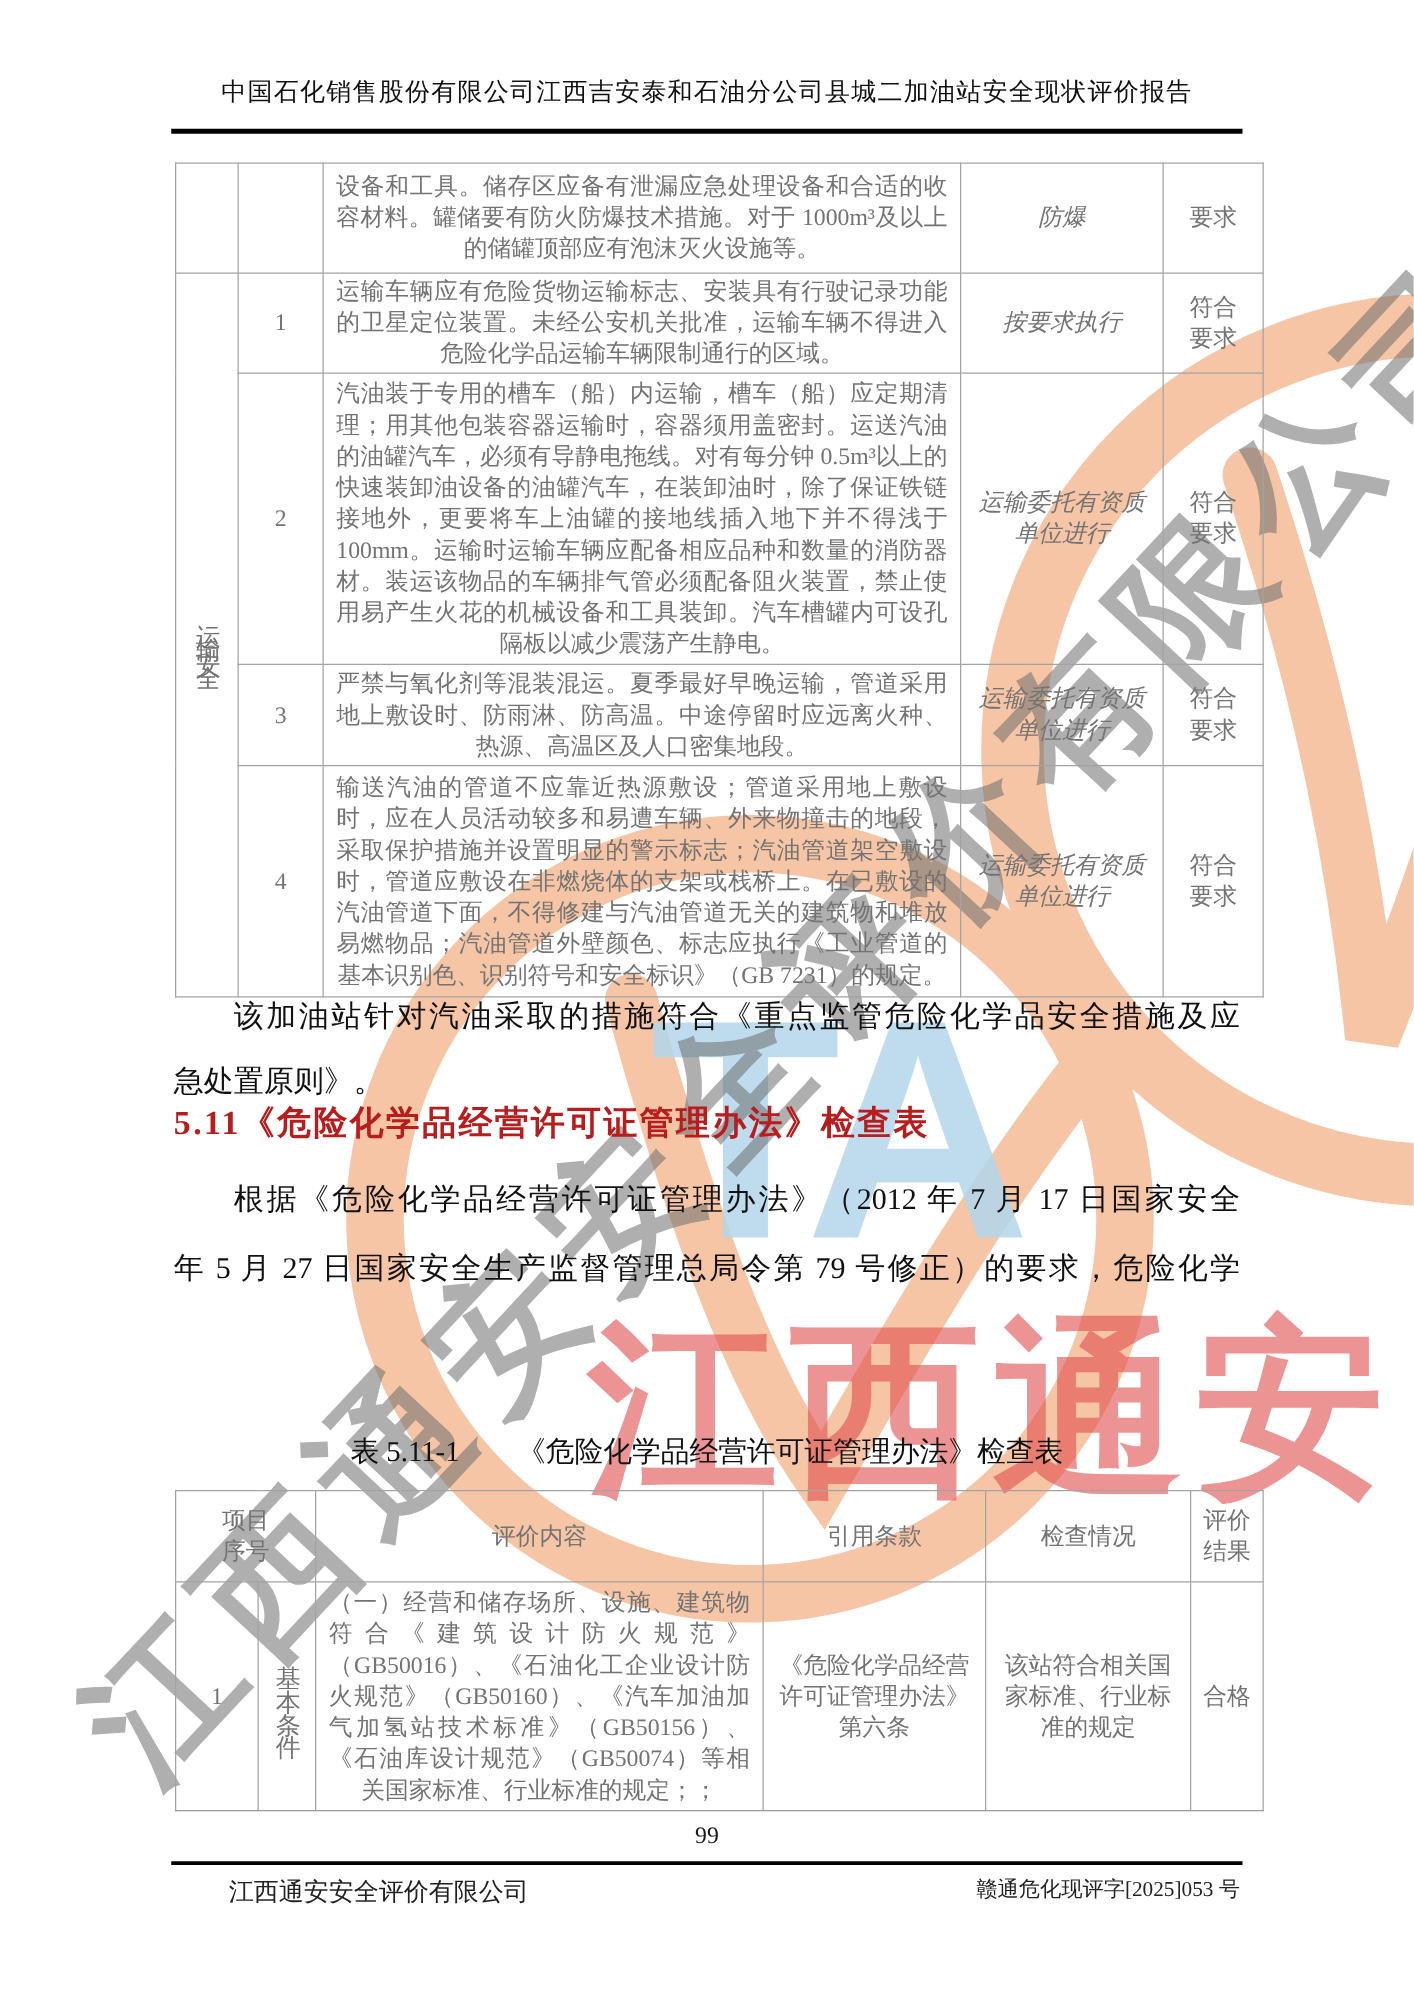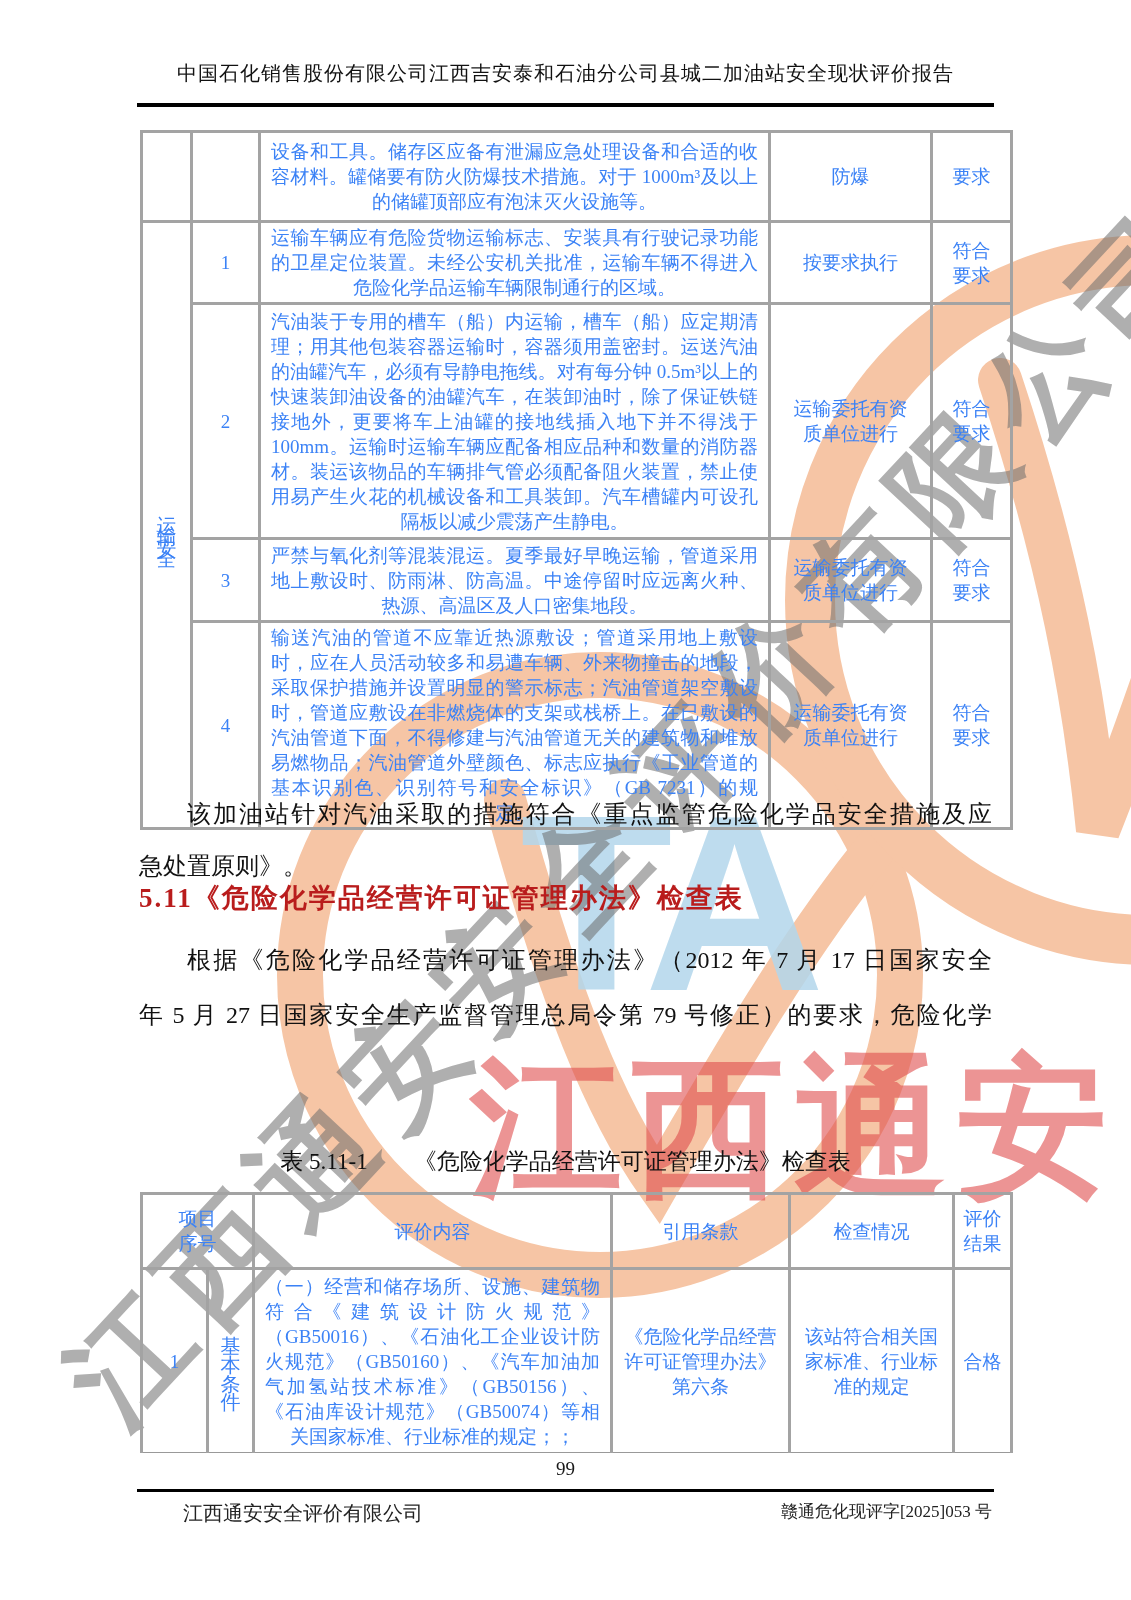--- a/index.html
+++ b/index.html
@@ -6,29 +6,29 @@
   .page{position:relative;width:1131px;height:1600px;background:#fff;overflow:hidden;
         font-family:"Liberation Serif","DejaVu Serif",serif;color:#1a1a1a;}
   .wm{position:absolute;left:0;top:0;z-index:0;}
   .content{position:absolute;left:0;top:0;width:1131px;height:1433px;z-index:1;}
 
   .doc-title{position:absolute;top:60px;left:0;width:1131px;text-align:center;
              font-size:20px;letter-spacing:1px;color:#111;}
   .header-rule{position:absolute;top:103px;left:137px;width:857px;height:4px;background:#000;}
 
   table{border-collapse:collapse;table-layout:fixed;background:transparent;}
-  td{border:3px solid #a3a3a3;vertical-align:middle;font-size:19px;line-height:25px;
-     color:#3b82f6;background:transparent;overflow:hidden;}
+  td{border:1px solid #a3a3a3;vertical-align:middle;font-size:19px;line-height:25px;
+     color:#737373;background:transparent;overflow:hidden;}
   .t1{position:absolute;left:140px;top:130px;width:870px;}
   .t2{position:absolute;left:140px;top:1192px;width:870px;}
   .t2 td.bottom-open{border-bottom:1px solid #999;}
 
   .cell-just{text-align:justify;text-align-last:center;padding:2px 10px;}
   .cell-center{text-align:center;padding:2px 6px;}
-  .cell-sit{text-align:center;padding:2px 14px;}
+  .cell-sit{text-align:center;padding:2px 14px;font-style:italic;}
   .cell-res{text-align:center;padding:2px 15px;}
   .cell-num{text-align:center;}
   .vert{writing-mode:vertical-rl;text-orientation:upright;letter-spacing:11px;
         display:inline-block;font-size:20px;}
   .vert2{writing-mode:vertical-rl;text-orientation:upright;letter-spacing:19px;
         display:inline-block;font-size:20px;}
   .pre{white-space:pre-line;}
 
   .para{position:absolute;left:139px;width:853px;font-size:24px;color:#111;}
   .para .ln{text-align:justify;text-align-last:justify;}

